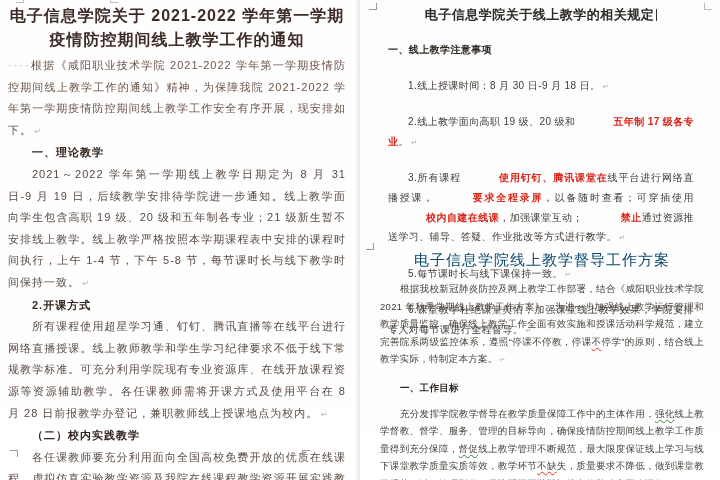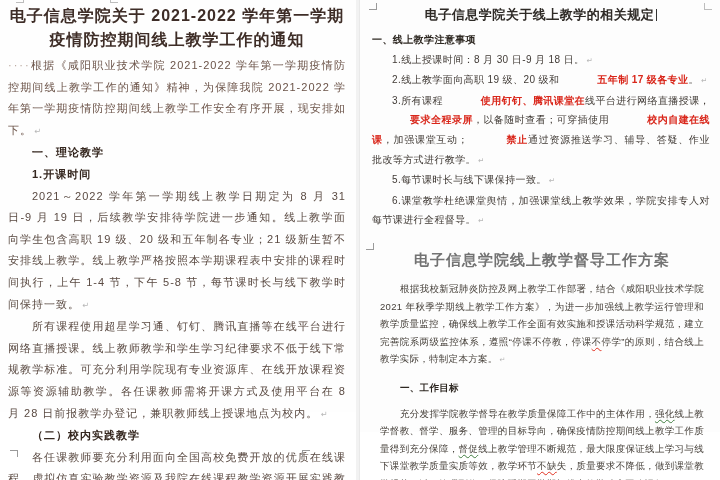--- a/index.html
+++ b/index.html
@@ -34,26 +34,26 @@
     position:absolute; left:360px; top:0; width:360px; height:432px;
     background:#fdfdfd;
   }
   .doc1 { position:absolute; left:12px; right:10px; top:6px; }
   .d1-title { text-align:center; font-weight:bold; font-size:13px; line-height:18px;
               color:#2e2a26; letter-spacing:0.5px; }
   .text-cursor { display:inline-block; width:1px; height:12px; background:#333;
                  margin-left:2px; vertical-align:-2px; }
   .d1-body { margin-top:6px; font-size:10px; line-height:19.6px; letter-spacing:0.4px;
              color:#403a35; text-align:justify; }
-  .d1-body p { margin:0; }
+  .d1-body p { margin:16px; }
   .d1-h { font-weight:bold; color:#2e2822; }
   .d1-item { text-indent:20px; }
   .doc2 { position:absolute; left:12px; right:8px; top:250px; }
-  .d2-title { text-align:center; font-weight:bold; font-size:15px; line-height:20px;
-              color:#737373; letter-spacing:1px; margin-bottom:10px; }
+  .d2-title { text-align:center; font-weight:normal; font-size:15px; line-height:20px;
+              color:#0c4a6e; letter-spacing:1px; margin-bottom:10px; }
   .d2-body { font-size:9.5px; line-height:17.5px; letter-spacing:0.3px;
              color:#46403a; text-align:justify; }
   .d2-body p { margin:8px; }
   .d2-h { font-weight:bold; color:#2e2822; padding-left:20px; line-height:19px; }
   
   .seg-n  { }
   .seg-r  { color:#d9261a; font-weight:bold;padding-left:38px; }
   .seg-pm { color:#b7b7b7; font-size:0.75em; letter-spacing:0; }
   .seg-dots { color:#b9a89e; letter-spacing:2px; }
   .seg-sqr { text-decoration:underline wavy #e03020 1px; text-underline-offset:2px; }
@@ -71,22 +71,22 @@
 
 <div class="screen">
 
   <div class="left-page">
     <div class="lp-title">电子信息学院关于 2021-2022 学年第一学期</div>
     <div class="lp-title">疫情防控期间线上教学工作的通知</div>
 
     <div class="lp-body">
       <p class="lp-intro"><span class="seg-dots">····</span><span class="seg-n">根据《咸阳职业技术学院 2021-2022 学年第一学期疫情防控期间线上教学工作的通知》精神，为保障我院 2021-2022 学年第一学期疫情防控期间线上教学工作安全有序开展，现安排如下。</span><span class="seg-pm"> ↵</span></p>
       <p class="lp-h">一、理论教学</p>
-      <p class="lp-h">1.开课时间</p>
       <p class="p-indent"><span class="seg-n">2021～2022 学年第一学期线上教学日期定为 8 月 31 日-9 月 19 日，后续教学安排待学院进一步通知。线上教学面向学生包含高职 19 级、20 级和五年制各专业；21 级新生暂不安排线上教学。线上教学严格按照本学期课程表中安排的课程时间执行，上午 1-4 节，下午 5-8 节，每节课时长与线下教学时间保持一致。</span><span class="seg-pm"> ↵</span></p>
+      <p class="lp-h">2.开课方式</p>
       <p class="p-indent"><span class="seg-n">所有课程使用超星学习通、钉钉、腾讯直播等在线平台进行网络直播授课。线上教师教学和学生学习纪律要求不低于线下常规教学标准。可充分利用学院现有专业资源库、在线开放课程资源等资源辅助教学。各任课教师需将开课方式及使用平台在 8 月 28 日前报教学办登记，兼职教师线上授课地点为校内。</span><span class="seg-pm"> ↵</span></p>
       <p class="lp-h">（二）校内实践教学</p>
       <p class="p-indent"><span class="seg-n">各任课教师要充分利用面向全国高校免费开放的优质在线课程、虚拟仿真实验教学资源及我院在线课程教学资源开展实践教学；要提前做好学生返校后课程实验、实践性教学环节课程的</span></p>
     </div>
 
     <div class="cm cm-tl" style="left:10px; top:450px;"></div>
     <div class="cm cm-tr" style="left:302px; top:450px;"></div>
     <div class="cm cm-tr-bl cm-faint" style="left:16px; top:-2px; height:5px;"></div>
     <div class="cm cm-bl cm-faint" style="left:110px; top:-2px; height:5px;"></div>
   </div>

